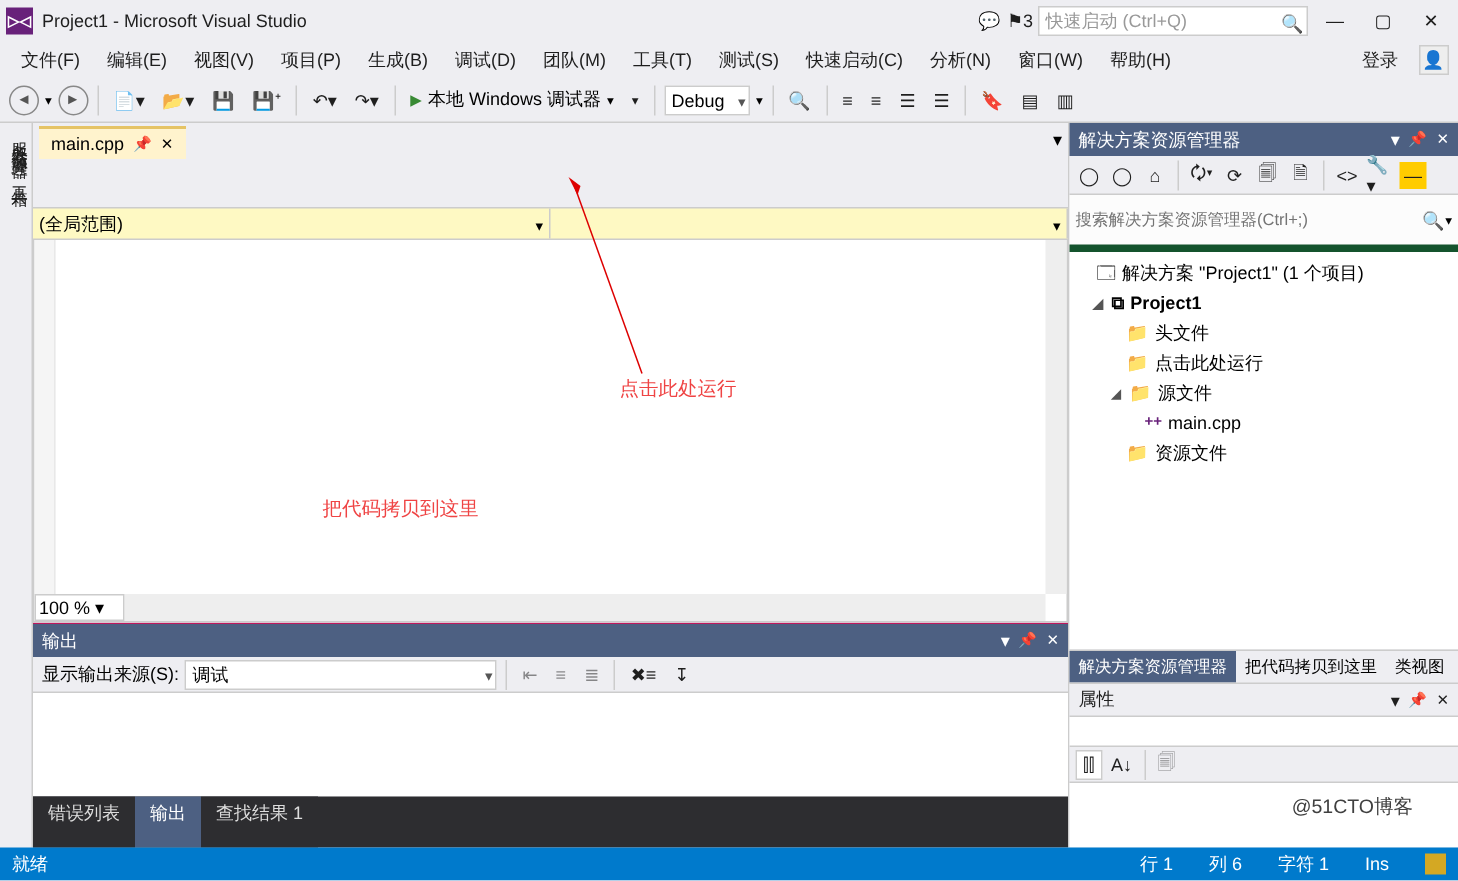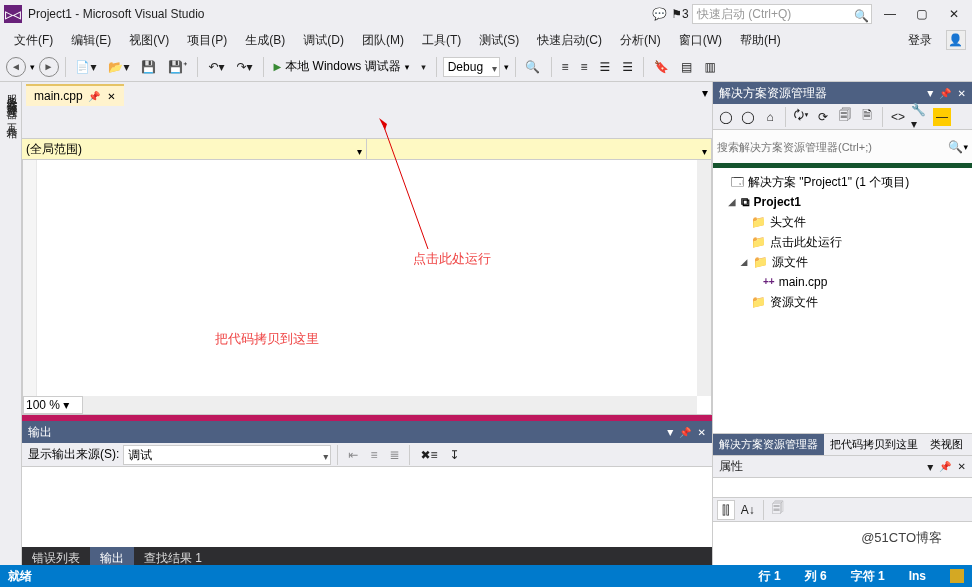--- a/index.html
+++ b/index.html
@@ -35,47 +35,47 @@
 .scope-bar { height: 22px; display: flex; border-top: 1px solid #ccc; border-bottom: 1px solid #ccc; background: #fef9c3; margin-top: 32px; }
 .scope-select { flex: 1; border-right: 1px solid #ccc; padding: 0 4px; line-height: 20px; position: relative; }
 .scope-select::after { content: "▾"; position: absolute; right: 4px; top: 3px; font-size: 10px; }
 .editor { flex: 1; background: #fff; position: relative; border: 1px solid #ccc; border-top: none; }
 .editor-margin { position: absolute; left: 0; top: 0; bottom: 18px; width: 14px; background: #f5f5f5; border-right: 1px solid #e8e8e8; }
 .editor-sb-v { position: absolute; right: 0; top: 0; bottom: 18px; width: 14px; background: #eee; }
 .editor-sb-h { position: absolute; left: 60px; bottom: 0; right: 14px; height: 18px; background: #eee; }
 .zoom-box { position: absolute; left: 0; bottom: 0; width: 60px; height: 18px; background: #fff; border: 1px solid #ccc; padding: 0 2px; line-height: 16px; }
 .annot-arrow { position: absolute; pointer-events: none; }
 .annot-text { position: absolute; color: #ef4444; font-size: 13px; }
-.output-pane { border-top: 6px solid #be185d; display: flex; flex-direction: column; height: 150px; }
+.output-pane { border-top: 1px solid #be185d; display: flex; flex-direction: column; height: 150px; }
 .pane-header { height: 22px; background: #4d6082; color: #fff; display: flex; align-items: center; padding: 0 6px; gap: 6px; }
 .pane-header.inactive { background: #eeeef2; color: #1e1e1e; border-bottom: 1px solid #ccc; }
 .pane-header .spacer { flex: 1; }
 .pane-header .pin, .pane-header .x { font-size: 10px; }
 .output-tb { height: 24px; display: flex; align-items: center; padding: 0 6px; gap: 4px; background: #eeeef2; border-bottom: 1px solid #ccc; }
 .output-body { flex: 1; background: #fff; }
-.output-bottom-tabs { height: 18px; display: flex; background: #2d2d30; }
+.output-bottom-tabs { height: 34px; display: flex; background: #2d2d30; }
 .btab { padding: 3px 10px; color: #ddd; background: #2d2d30; }
 .btab.active { background: #4d6082; color: #fff; }
 .solexp-tb { height: 26px; border-bottom: 1px solid #ccc; display: flex; align-items: center; padding: 0 4px; gap: 4px; background: #eeeef2; }
 .solexp-tb .ic { width: 18px; height: 18px; display: inline-flex; align-items: center; justify-content: center; color: #1e1e1e; }
 .solexp-tb .ic.yellow { background: #ffcc00; }
 .solexp-search { height: 38px; border-bottom: 5px solid #14532d; padding: 0 4px; display: flex; align-items: center; background: #fcfcfc; }
 .solexp-search input { border: none; flex: 1; outline: none; font-size: 11px; color: #999; background: transparent; }
 .tree { flex: 1; background: #fff; padding: 4px 2px; overflow: auto; }
 .tree-row { display: flex; align-items: center; gap: 4px; padding: 1px 2px; line-height: 18px; }
 .tree-row.bold { font-weight: bold; }
 .tw { display: inline-block; width: 10px; text-align: center; color: #555; font-size: 9px; }
 .folder-ic { color: #d9a100; }
 .cpp-ic { color: #68217a; font-size: 10px; font-weight: bold; }
 .sol-bottom-tabs { height: 22px; display: flex; border-top: 1px solid #ccc; background: #eeeef2; }
 .sbtab { padding: 3px 6px; font-size: 11px; }
 .sbtab.active { background: #4d6082; color: #fff; }
 .props-pane { border-top: 1px solid #ccc; display: flex; flex-direction: column; height: 110px; }
 .props-tb { height: 24px; background: #eeeef2; border-bottom: 1px solid #ccc; display: flex; align-items: center; padding: 0 4px; gap: 2px; }
-.statusbar { height: 22px; background: #007acc; color: #fff; display: flex; align-items: center; padding: 0 8px; gap: 24px; font-size: 11px; font-weight: bold; }
+.statusbar { height: 22px; background: #007acc; color: #fff; display: flex; align-items: center; padding: 0 8px; gap: 24px; font-size: 11px; }
 .statusbar .sp { flex: 1; }
 .watermark { position: absolute; right: 30px; bottom: 40px; color: #404040; font-size: 13px; }
 </style>
 </head>
 <body>
 
 <div class="titlebar">
   <span class="vs-logo">▷◁</span>
   <span class="title-text">Project1 - Microsoft Visual Studio</span>
   <div class="title-right">

